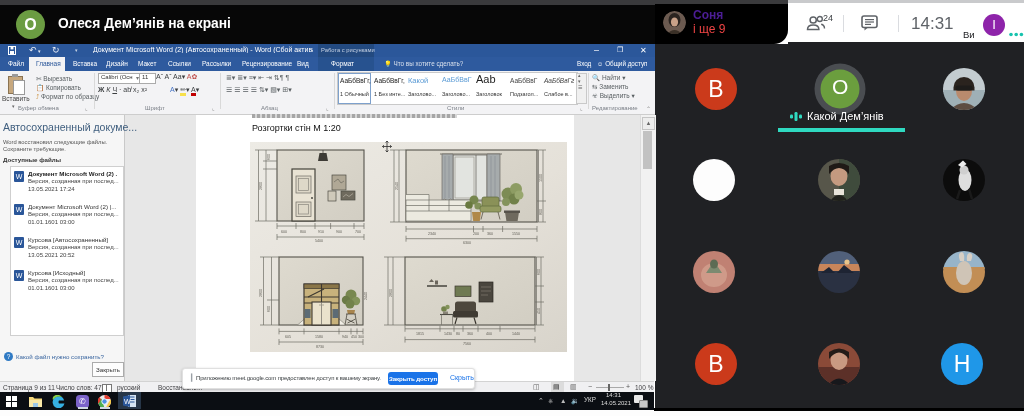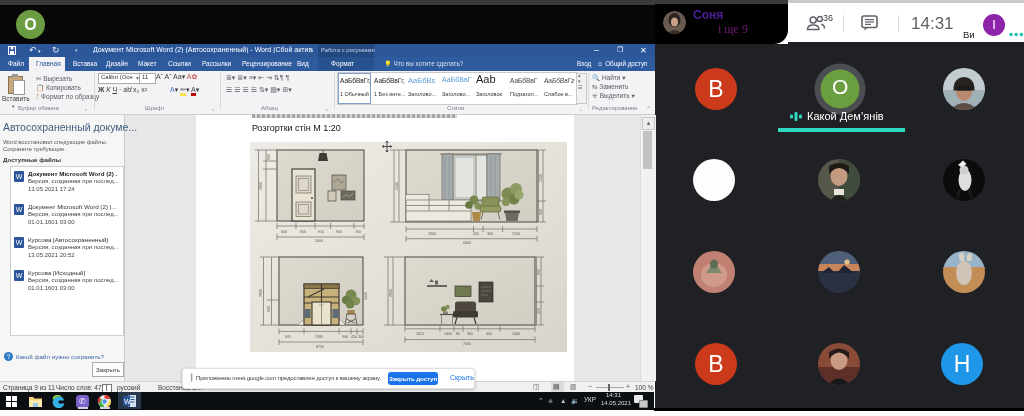--- a/index.html
+++ b/index.html
@@ -13,41 +13,42 @@
 <div id="root">
 
   <div class="abs" style="left:0;top:0;width:788px;height:5px;background:#3a3a3c;"></div>
   <div class="abs" style="left:788px;top:0;width:236px;height:4px;background:#c9cacc;"></div>
 
   <div class="abs" style="left:0;top:5px;width:655px;height:39px;background:#070707;"></div>
   <div class="abs" style="left:655px;top:4px;width:133px;height:40px;background:#000;border-bottom-right-radius:14px;"></div>
 
   <div class="abs" style="left:16px;top:10px;width:29px;height:29px;border-radius:50%;background:#6b9c42;
        color:#fff;font-size:16px;font-weight:bold;text-align:center;line-height:29px;">O</div>
+  <div class="abs t" style="left:58px;top:16px;color:#fff;font-size:13.8px;font-weight:bold;">Олеся Демʼянів на екрані</div>
 
   <div class="abs" style="left:663px;top:11px;width:23px;height:23px;border-radius:50%;overflow:hidden;">
     <svg width="23" height="23">
         <circle cx="11.5" cy="11.5" r="11.5" fill="#6b5a50"></circle>
     <ellipse cx="11.5" cy="9" rx="6" ry="7" fill="#2b2420"></ellipse>
     <ellipse cx="11.5" cy="11" rx="3.6" ry="4.6" fill="#c9a188"></ellipse>
     <path d="M4 23 q7.5 -8 15 0 z" fill="#3a3027"></path>
       </svg>
   </div>
   <div class="abs t" style="left:693px;top:8px;color:#4c1d95;font-size:12px;font-weight:bold;">Соня</div>
-  <div class="abs t" style="left:718px;top:22px;color:#701a75;font-size:12px;font-family:Liberation Serif, serif;">і ще 9</div>
+  <div class="abs t" style="left:693px;top:22px;color:#ef4444;font-size:12px;">і ще 9</div>
 
   <div class="abs" style="left:788px;top:3px;width:236px;height:39px;background:#fff;border-bottom-left-radius:12px;"></div>
 
   <svg class="abs" style="left:806px;top:15px;" width="20" height="16" viewBox="0 0 20 16">
     <circle cx="7.2" cy="5" r="3.1" fill="none" stroke="#5f6368" stroke-width="1.5"></circle>
     <path d="M1.5 14.5 q0 -4.5 5.7 -4.5 q5.7 0 5.7 4.5 z" fill="none" stroke="#5f6368" stroke-width="1.5"></path>
     <circle cx="13.8" cy="4" r="2.5" fill="none" stroke="#5f6368" stroke-width="1.4"></circle>
     <path d="M15.2 9.3 q3.3 0.7 3.3 4.2" fill="none" stroke="#5f6368" stroke-width="1.4"></path>
   </svg>
-  <div class="abs t" style="left:823px;top:13px;color:#3c4043;font-size:9px;">36</div>
+  <div class="abs t" style="left:823px;top:13px;color:#3c4043;font-size:9px;">24</div>
   <div class="abs" style="left:843px;top:15px;width:1px;height:17px;background:#dadce0;"></div>
 
   <svg class="abs" style="left:861px;top:15px;" width="17" height="16" viewBox="0 0 17 16">
     <rect x="1" y="1" width="15" height="11.5" rx="2" fill="none" stroke="#5f6368" stroke-width="1.6"></rect>
     <path d="M3.5 12.5 L3.5 15.5 L7 12.5 Z" fill="#5f6368"></path>
     <line x1="4" y1="4.6" x2="13" y2="4.6" stroke="#5f6368" stroke-width="1.2"></line>
     <line x1="4" y1="7" x2="13" y2="7" stroke="#5f6368" stroke-width="1.2"></line>
     <line x1="4" y1="9.4" x2="10" y2="9.4" stroke="#5f6368" stroke-width="1.2"></line>
   </svg>
   <div class="abs" style="left:898px;top:15px;width:1px;height:17px;background:#dadce0;"></div>
@@ -215,21 +216,21 @@
     <div class="abs t" style="left:226px;top:3px;color:#5a6063;font-size:7px;">≣▾ ≣▾ ≡▾  ⇤ ⇥  ⇅¶  ¶</div>
     <div class="abs t" style="left:226px;top:15px;color:#5a6063;font-size:7px;">☰ ☰ ☰ ☰  ⇅▾  ▧▾ ⊞▾</div>
     <div class="abs" style="left:334px;top:2px;width:1px;height:36px;background:#d9d9d9;"></div>
 
     <div class="abs" style="left:337px;top:1px;width:239px;height:31px;background:#fff;border:1px solid #c9c9c9;"></div>
     <div class="abs" style="left:338px;top:2px;width:31px;height:29px;border:1px solid #7da0cc;"></div>
     <div class="abs t" style="left:340px;top:6px;color:#222;font-size:6.5px;">АаБбВвГг,</div>
     <div class="abs t" style="left:340px;top:20px;color:#333;font-size:5.5px;">1 Обычный</div>
     <div class="abs t" style="left:374px;top:6px;color:#222;font-size:6.5px;">АаБбВвГг,</div>
     <div class="abs t" style="left:374px;top:20px;color:#333;font-size:5.5px;">1 Без инте...</div>
-    <div class="abs t" style="left:408px;top:5px;color:#5b9bd5;font-size:7.5px;">АаБбВѕ</div>
+    <div class="abs t" style="left:408px;top:5px;color:#5b9bd5;font-size:7.5px;">Какой</div>
     <div class="abs t" style="left:408px;top:20px;color:#333;font-size:5.5px;">Заголово...</div>
     <div class="abs t" style="left:442px;top:5px;color:#5b9bd5;font-size:7px;">АаБбВвГ</div>
     <div class="abs t" style="left:442px;top:20px;color:#333;font-size:5.5px;">Заголово...</div>
     <div class="abs t" style="left:476px;top:2px;color:#222;font-size:11px;">Aab</div>
     <div class="abs t" style="left:476px;top:20px;color:#333;font-size:5.5px;">Заголовок</div>
     <div class="abs t" style="left:510px;top:6px;color:#444;font-size:6.5px;">АаБбВвГ</div>
     <div class="abs t" style="left:510px;top:20px;color:#333;font-size:5.5px;">Подзагол...</div>
     <div class="abs t" style="left:544px;top:6px;color:#444;font-size:6.5px;"><i>АаБбВвГг</i></div>
     <div class="abs t" style="left:544px;top:20px;color:#333;font-size:5.5px;">Слабое в...</div>
     <div class="abs" style="left:576px;top:2px;width:9px;height:29px;background:#f0f0f0;border:1px solid #c9c9c9;"></div>

